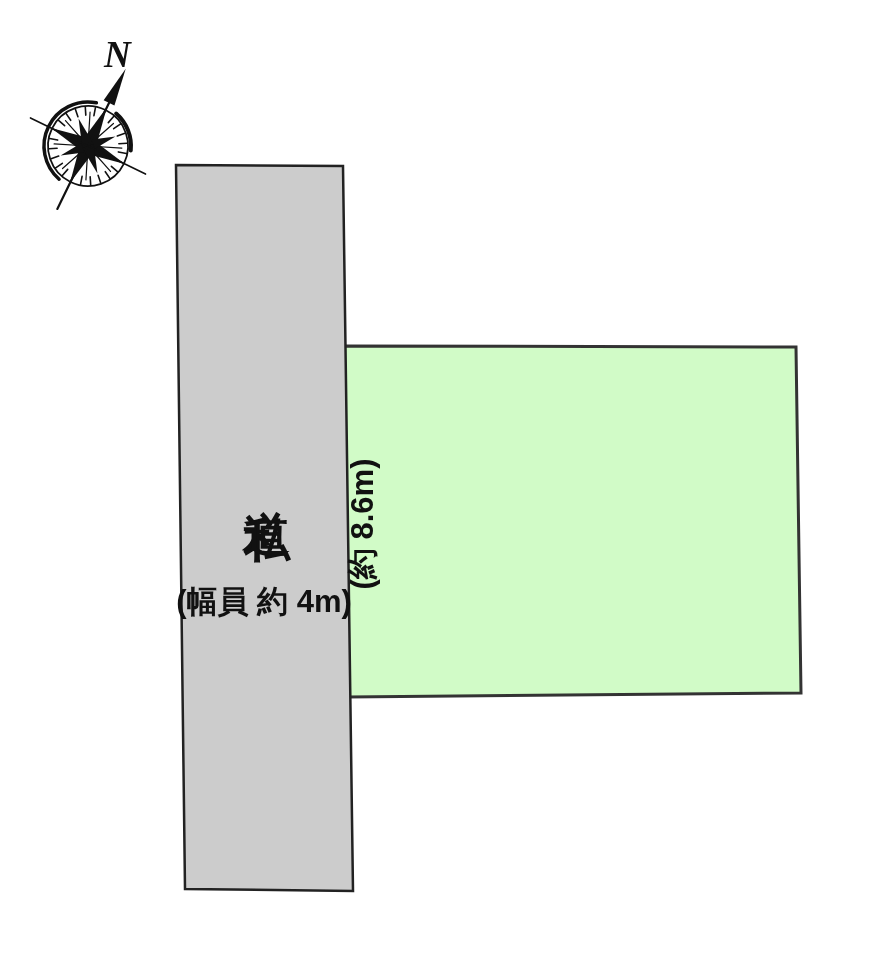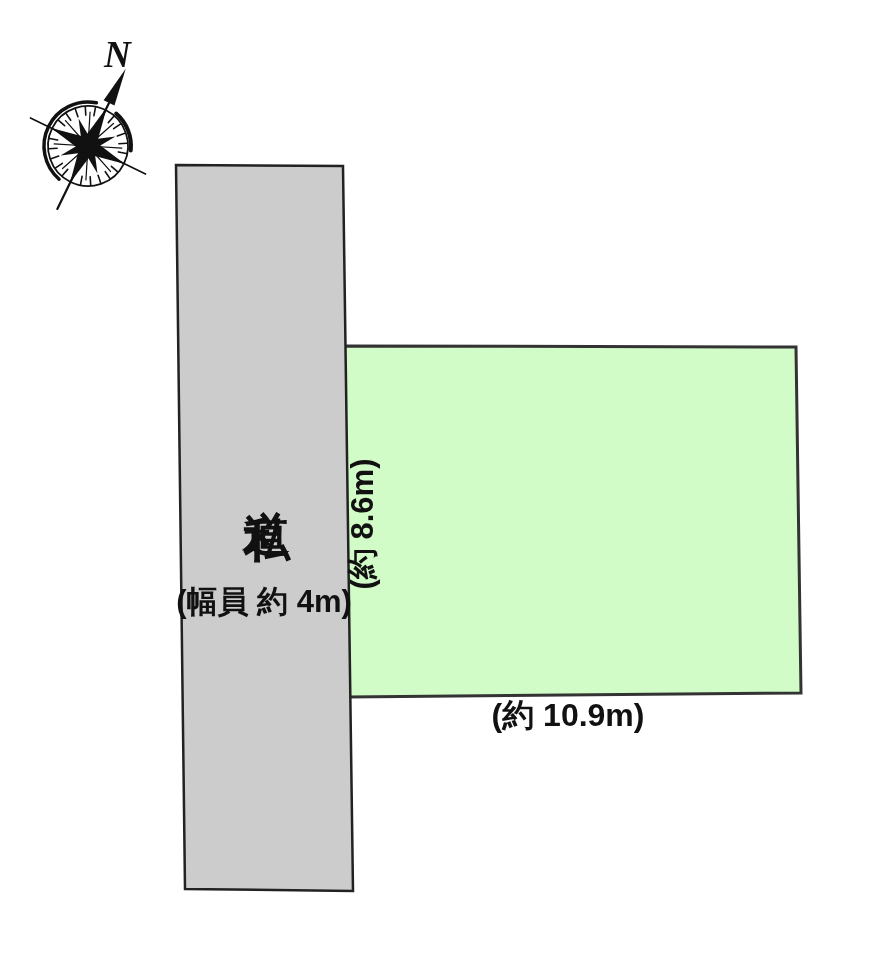--- a/index.html
+++ b/index.html
@@ -140,15 +140,14 @@
 
   <div class="label north-label">N</div>
 
   <div class="label road-name">私道</div>
 
   <div class="label road-width">(幅員 約 4m)</div>
 
 
   <div class="label dim-left">(約 8.6m)</div>
 
-  <div class="label dim-bottom">(約 10.9m)</div>
 
 </div>
 
 </body></html>

